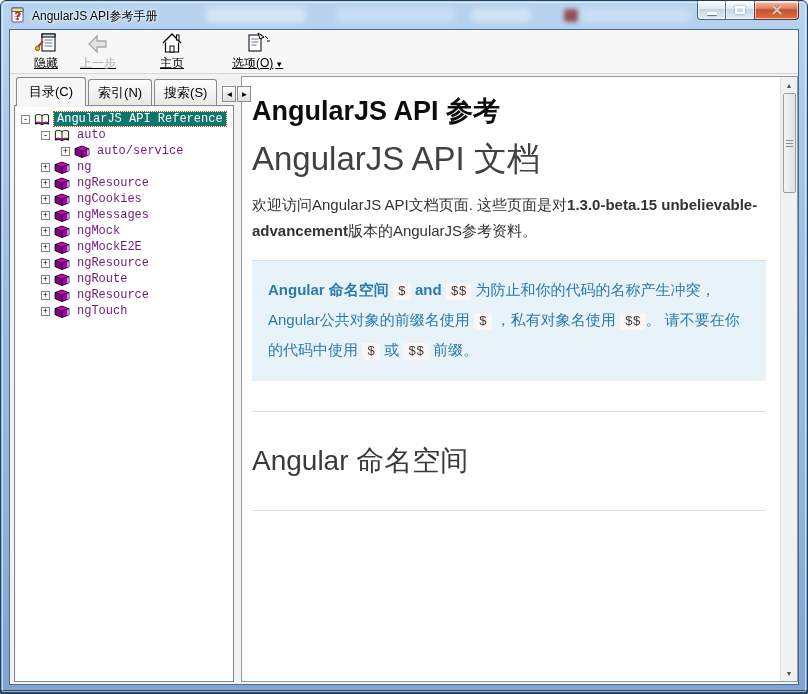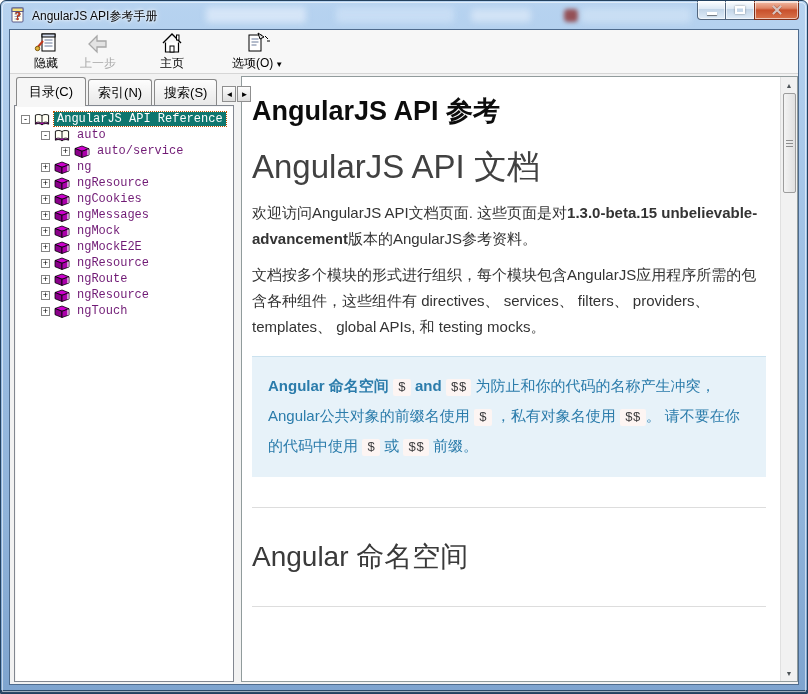--- a/index.html
+++ b/index.html
@@ -36,21 +36,21 @@
     background:linear-gradient(#f3c0ab 0%,#de8465 40%,#c8502c 50%,#d8744c 100%); }
   .glyph-min { width:10px; height:3px; background:#fff; box-shadow:0 1px 1px rgba(0,0,0,.5); margin-top:6px; }
   .glyph-max { width:10px; height:8px; border:2px solid #fff; box-shadow:0 0 2px rgba(0,0,0,.5); background:transparent; }
 
   
   .app-body { position:absolute; top:28px; left:8px; right:8px; bottom:8px;
     background:#f2f2f2; border:1px solid #4f6populate1; border:1px solid #4e6b8d; display:flex; flex-direction:column; }
 
   
   .toolbar { height:44px; background:#f7f7f7; border-bottom:1px solid #d6d6d6;
-    display:flex; align-items:flex-end; padding-left:10px; flex:0 0 44px; }
+    display:flex; align-items:flex-end; padding-left:10px; flex:0 0 44px;text-decoration:underline; }
   .tool-btn { display:flex; flex-direction:column; align-items:center; justify-content:center;
     min-width:52px; height:42px; padding:1px 8px; cursor:default; }
   .tool-btn .tool-icon { height:22px; display:flex; align-items:flex-end; }
   .tool-btn .tool-label { font-size:12px; color:#000; margin-top:1px; white-space:nowrap; }
   .tool-btn.disabled .tool-label { color:#a6a6a6; }
   .caret { font-size:8px; color:#000; margin-left:2px; }
 
   
   .main { flex:1; display:flex; min-height:0; }
   .sidebar { width:224px; flex:0 0 224px; display:flex; flex-direction:column; padding:4px 0 2px 4px; }
@@ -71,21 +71,21 @@
   .book { width:16px; height:13px; flex:0 0 16px; margin-right:4px; display:flex; align-items:center; }
   .tlabel { padding:0 3px; color:#701a75; }
   .tlabel.sel { background:#0f766e; color:#fff; outline:1px dotted #c24e00; }
 
   .splitter { width:7px; flex:0 0 7px; background:#f2f2f2; }
 
   
   .content { flex:1; position:relative; margin:2px 0 2px 0; border:1px solid #919b9c; background:#fff; overflow:hidden; }
   .content-inner { position:absolute; left:0; top:0; right:17px; bottom:0; overflow:hidden; padding:6px 14px 0 10px; }
   h1.doc { font-size:27px; font-weight:bold; color:#0c0c0c; margin:10px 0 4px; }
-  h2.doc { font-size:33px; font-weight:400; color:#414141; margin:16px 0 8px; }
+  h2.doc { font-size:33px; font-weight:400; color:#414141; margin:8px 0 8px; }
   p.doc { font-size:15px; color:#333; line-height:26px; margin:10px 0; }
   .seg-b { font-weight:bold; }
   .callout { margin:16px 0; padding:15px 16px; background:#e7f2f9; border-top:1px solid #cbe2ef;
     color:#2b7cab; font-size:15px; line-height:28px; }
   .callout .seg-code, .seg-code { font-family:"Liberation Mono", monospace; font-size:13px;
     background:#fdf5f3; color:#39393b; padding:1px 5px; border-radius:2px; }
   hr.doc { border:none; border-top:1px solid #ddd; margin:30px 0; }
   h2.section { font-size:28px; font-weight:400; color:#3a3a3a; margin:22px 0; }
   h2.ngmod { font-size:30px; font-weight:400; color:#56a4d3; margin:26px 0 6px; }
 
@@ -355,21 +355,20 @@
           </div>
       </div>
 
       <div class="splitter"></div>
 
       <div class="content">
         <div class="content-inner">
           <h1 class="doc">AngularJS API 参考</h1>
           <h2 class="doc">AngularJS API 文档</h2>
           <p class="doc"><span>欢迎访问AngularJS API文档页面. 这些页面是对</span><span class="seg-b">1.3.0-beta.15 unbelievable-advancement</span><span>版本的AngularJS参考资料。</span></p>
-          <p class="doc">文档按多个模块的形式进行组织，每个模块包含AngularJS应用程序所需的包含各种组件，这些组件有 directives、 services、 filters、 providers、 templates、 global APIs, 和 testing mocks。</p>
           <div class="callout"><span class="seg-b">Angular 命名空间 </span><span class="seg-code">$</span><span> </span><span class="seg-b">and</span><span> </span><span class="seg-code">$$</span><span> 为防止和你的代码的名称产生冲突，Angular公共对象的前缀名使用 </span><span class="seg-code">$</span><span> ，私有对象名使用 </span><span class="seg-code">$$</span><span>。 请不要在你的代码中使用 </span><span class="seg-code">$</span><span> 或 </span><span class="seg-code">$$</span><span> 前缀。</span></div>
           <hr class="doc">
           <h2 class="section">Angular 命名空间</h2>
           <hr class="doc">
 
         </div>
         <div class="scrollbar">
           <div class="sb-arrow">▲</div>
           <div class="sb-thumb">
               <div class="sb-grip"></div>

